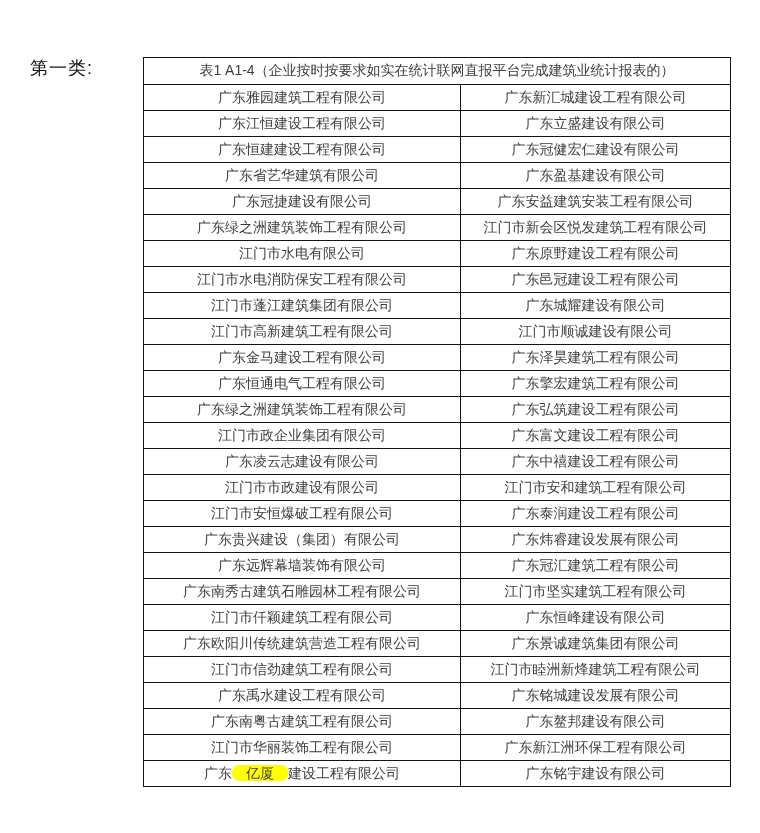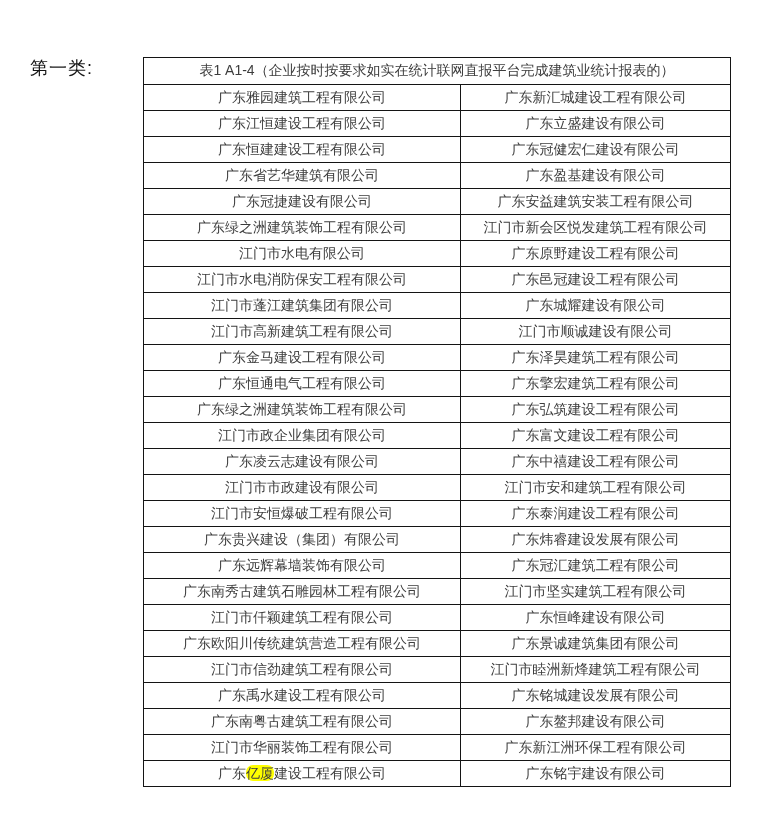--- a/index.html
+++ b/index.html
@@ -47,21 +47,21 @@
     height: 26px;
     text-align: center;
     padding: 0 4px;
   }
   .company-table td {
     height: 25px;
     text-align: center;
     padding: 0 8px;
   }
   .highlight {
-    padding: 0 0;
+    padding: 0 14px;
     border-radius: 7px;
   }
 </style>
 </head>
 <body>
 
 <div class="page">
   <div class="heading">第一类:</div>
 
   <table class="company-table">

